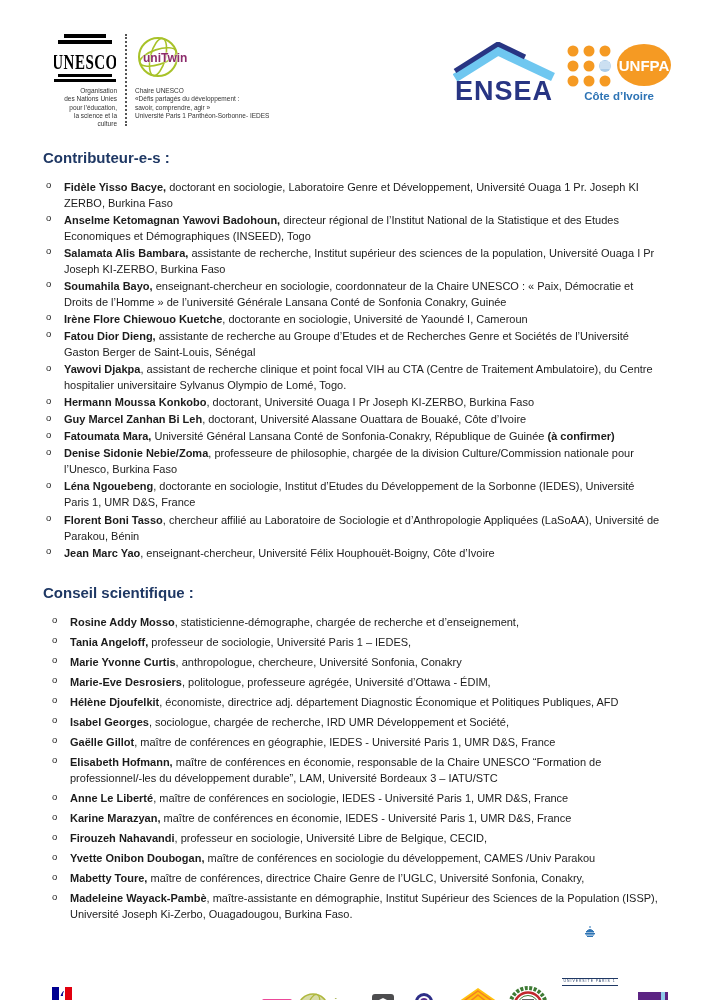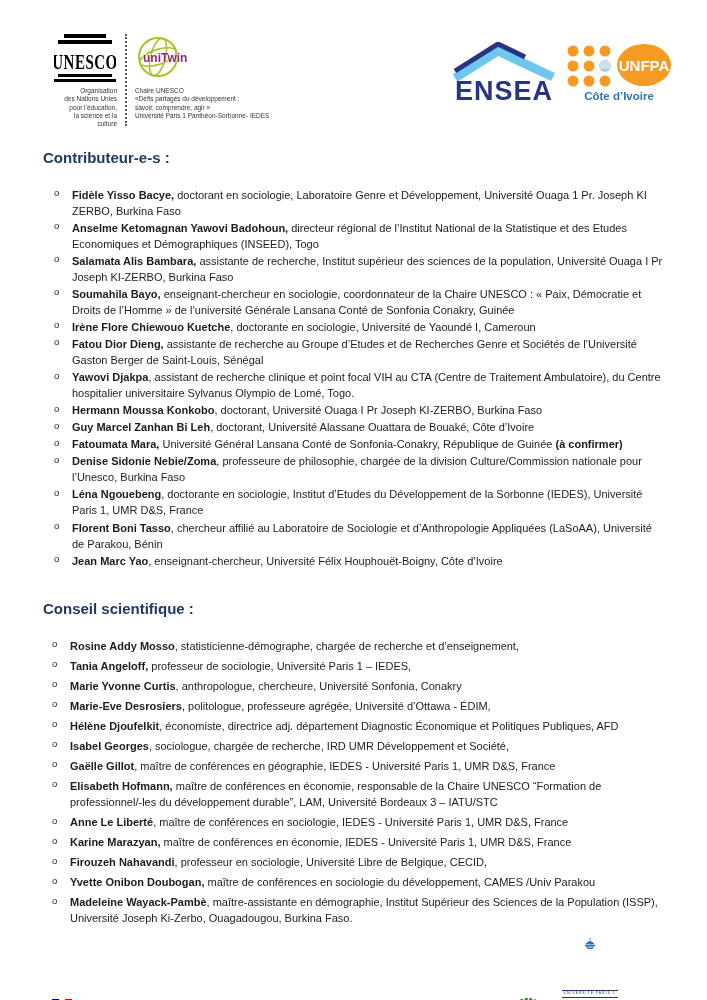--- a/index.html
+++ b/index.html
@@ -20,21 +20,21 @@
   .org{grid-column:1;grid-row:2;font-size:6.5px;line-height:1.28;text-align:right;color:#333;margin-top:3px;}
   .chaire{grid-column:3;grid-row:2;font-size:6.5px;line-height:1.28;color:#333;margin-top:3px;width:160px;}
   .hdr-right{display:flex;align-items:flex-start;gap:10px;margin-right:2px;margin-top:8px;}
   .ensea{width:102px;}
   .unfpa{width:108px;display:flex;flex-direction:column;align-items:center;}
   .unfpa .country{font-size:11.5px;font-weight:bold;color:#2E74B5;margin-top:1px;}
 
   
   .sec-title{font-size:15px;font-weight:bold;color:#1F3864;margin:16px 0 13px;}
   .sec-title.second{margin-top:22px;}
-  ul.lst{list-style:none;margin:8px;padding:0;font-size:11px;line-height:1.46;max-width:618px;}
+  ul.lst{list-style:none;margin:0;padding:0;font-size:11px;line-height:1.46;max-width:618px;}
   .lst li{position:relative;padding-left:21px;margin-bottom:1px;}
   .lst li::before{content:"o";position:absolute;left:3px;top:-0.5px;font-size:9.5px;color:#1c1c1c;}
   .lst.council{margin-left:6px;}
   .lst.council li{margin-bottom:4px;}
 
   
   .ftr{margin-top:auto;display:flex;align-items:center;justify-content:space-between;margin-left:-6px;}
   .lg{display:flex;flex-direction:column;align-items:center;text-align:center;line-height:1.15;}
   .min{width:50px;}
   .min .motto{font-family:"Liberation Serif",serif;font-style:italic;font-size:3.6px;color:#333;margin-top:1px;}
@@ -158,20 +158,21 @@
     <li><span class="b">Marie Yvonne Curtis</span><span>, anthropologue, chercheure, Université Sonfonia, Conakry</span></li>
     <li><span class="b">Marie-Eve Desrosiers</span><span>, politologue, professeure agrégée, Université d’Ottawa - ÉDIM,</span></li>
     <li><span class="b">Hélène Djoufelkit</span><span>, économiste, directrice adj. département Diagnostic Économique et Politiques Publiques, AFD</span></li>
     <li><span class="b">Isabel Georges</span><span>, sociologue,  chargée de recherche, IRD UMR Développement et Société,</span></li>
     <li><span class="b">Gaëlle Gillot</span><span>, maître de conférences en géographie, IEDES - Université Paris 1, UMR D&amp;S, France</span></li>
     <li><span class="b">Elisabeth Hofmann,</span><span> maître de conférences en économie, responsable de la Chaire UNESCO “Formation de professionnel/-les du développement durable”, LAM, Université Bordeaux 3 – IATU/STC</span></li>
     <li><span class="b">Anne Le Liberté</span><span>, maître de conférences en sociologie, IEDES - Université Paris 1, UMR D&amp;S, France</span></li>
     <li><span class="b">Karine Marazyan,</span><span> maître de conférences en économie,  IEDES - Université Paris 1, UMR D&amp;S, France</span></li>
     <li><span class="b">Firouzeh Nahavandi</span><span>, professeur en sociologie, Université Libre de Belgique, CECID,</span></li>
     <li><span class="b">Yvette Onibon Doubogan,</span><span> maître de conférences en sociologie du développement, CAMES /Univ Parakou</span></li>
+    <li><span class="b">Mabetty Toure,</span><span> maître de conférences, directrice Chaire Genre de l’UGLC, Université Sonfonia, Conakry,</span></li>
     <li><span class="b">Madeleine Wayack-Pambè</span><span>, maître-assistante en démographie, Institut Supérieur des Sciences de la Population (ISSP), Université Joseph Ki-Zerbo, Ouagadougou, Burkina Faso.</span></li>
   </ul>
 
   <footer class="ftr">
     <div class="lg min">
       <svg width="20" height="13" viewBox="0 0 20 13">
         <rect x="0" y="0" width="7" height="13" fill="#000091"></rect>
         <rect x="7" y="0" width="6" height="13" fill="#ffffff"></rect>
         <path d="M8.5 9 q2 -5 3.5 -5 q-1.5 2.5 -1 5 z" fill="#000091"></path>
         <rect x="13" y="0" width="7" height="13" fill="#E1000F"></rect>

